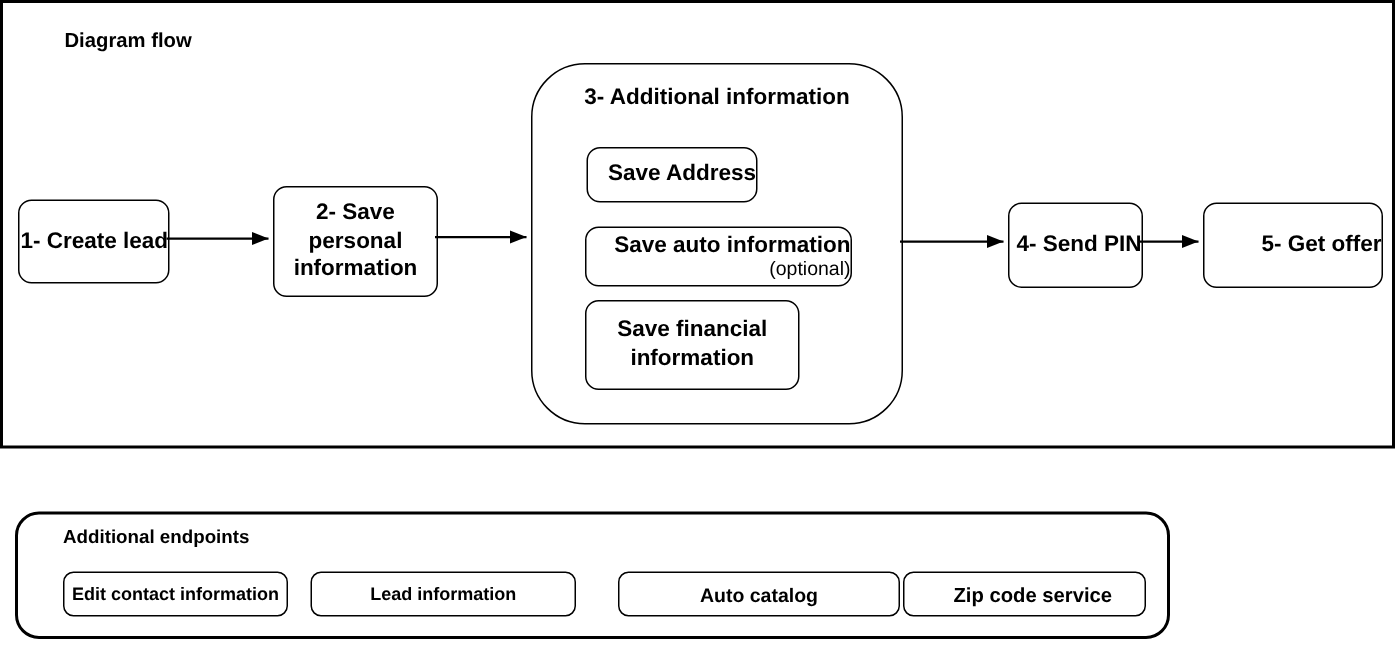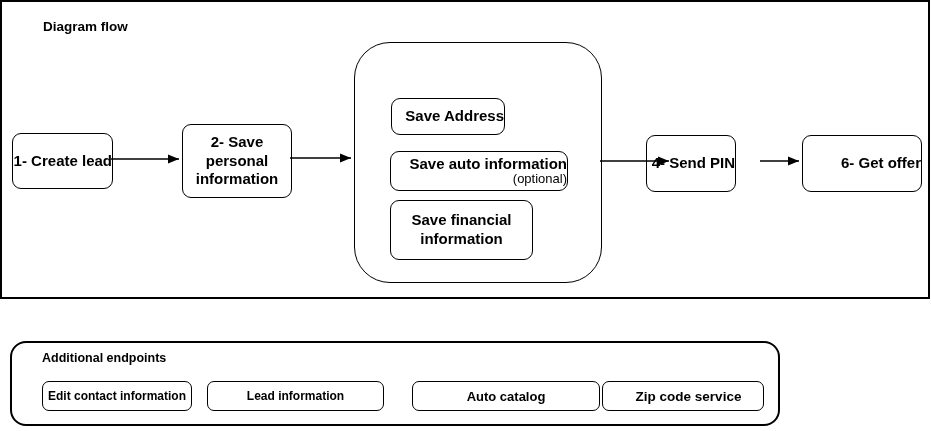--- a/index.html
+++ b/index.html
@@ -59,21 +59,21 @@
     font-size: 15px;
     font-weight: bold;
   }
   #save-address   { left: 36px; top: 55px;  width: 114px; height: 37px; }
   #save-auto      { left: 35px; top: 108px; width: 178px; height: 40px; line-height: 1.15; }
   #save-financial { left: 35px; top: 157px; width: 143px; height: 60px; }
   .note {
     font-weight: normal;
     font-size: 13px;
   }
-  #step4 { left: 644px; top: 133px; width: 90px;  height: 57px; }
+  #step4 { left: 670px; top: 133px; width: 90px;  height: 57px; }
   #step5 { left: 800px; top: 133px; width: 120px; height: 57px; }
   .endpoints-rect {
     left: 10px; top: 341px;
     width: 770px; height: 85px;
     border: 2px solid #000000;
     border-radius: 16px;
     background: #ffffff;
   }
   .endpoints-title {
     left: 30px; top: 8px;
@@ -114,41 +114,42 @@
 
     <div class="abs node nowrap" id="step1">
       <span>1- Create lead</span>
     </div>
 
     <div class="abs node" id="step2">
       <span>2- Save personal information</span>
     </div>
 
     <div class="abs" id="group3">
+      <div class="abs group3-title">3- Additional information</div>
 
       <div class="abs node nowrap" id="save-address">
         <span>Save Address</span>
       </div>
 
       <div class="abs node" id="save-auto">
         <span>Save auto information</span>
         <span class="note">(optional)</span>
       </div>
 
       <div class="abs node" id="save-financial">
         <span>Save financial information</span>
       </div>
     </div>
 
     <div class="abs node nowrap" id="step4">
       <span>4- Send PIN</span>
     </div>
 
     <div class="abs node nowrap" id="step5">
-      <span>6- Get offer</span>
+      <span>5- Get offer</span>
     </div>
   </div>
 
   <div class="abs endpoints-rect">
     <div class="abs ep" id="ep0">
       <span>Edit contact information</span>
     </div>
 
     <div class="abs endpoints-title">Additional endpoints</div>
     <div class="abs ep" id="ep1">

